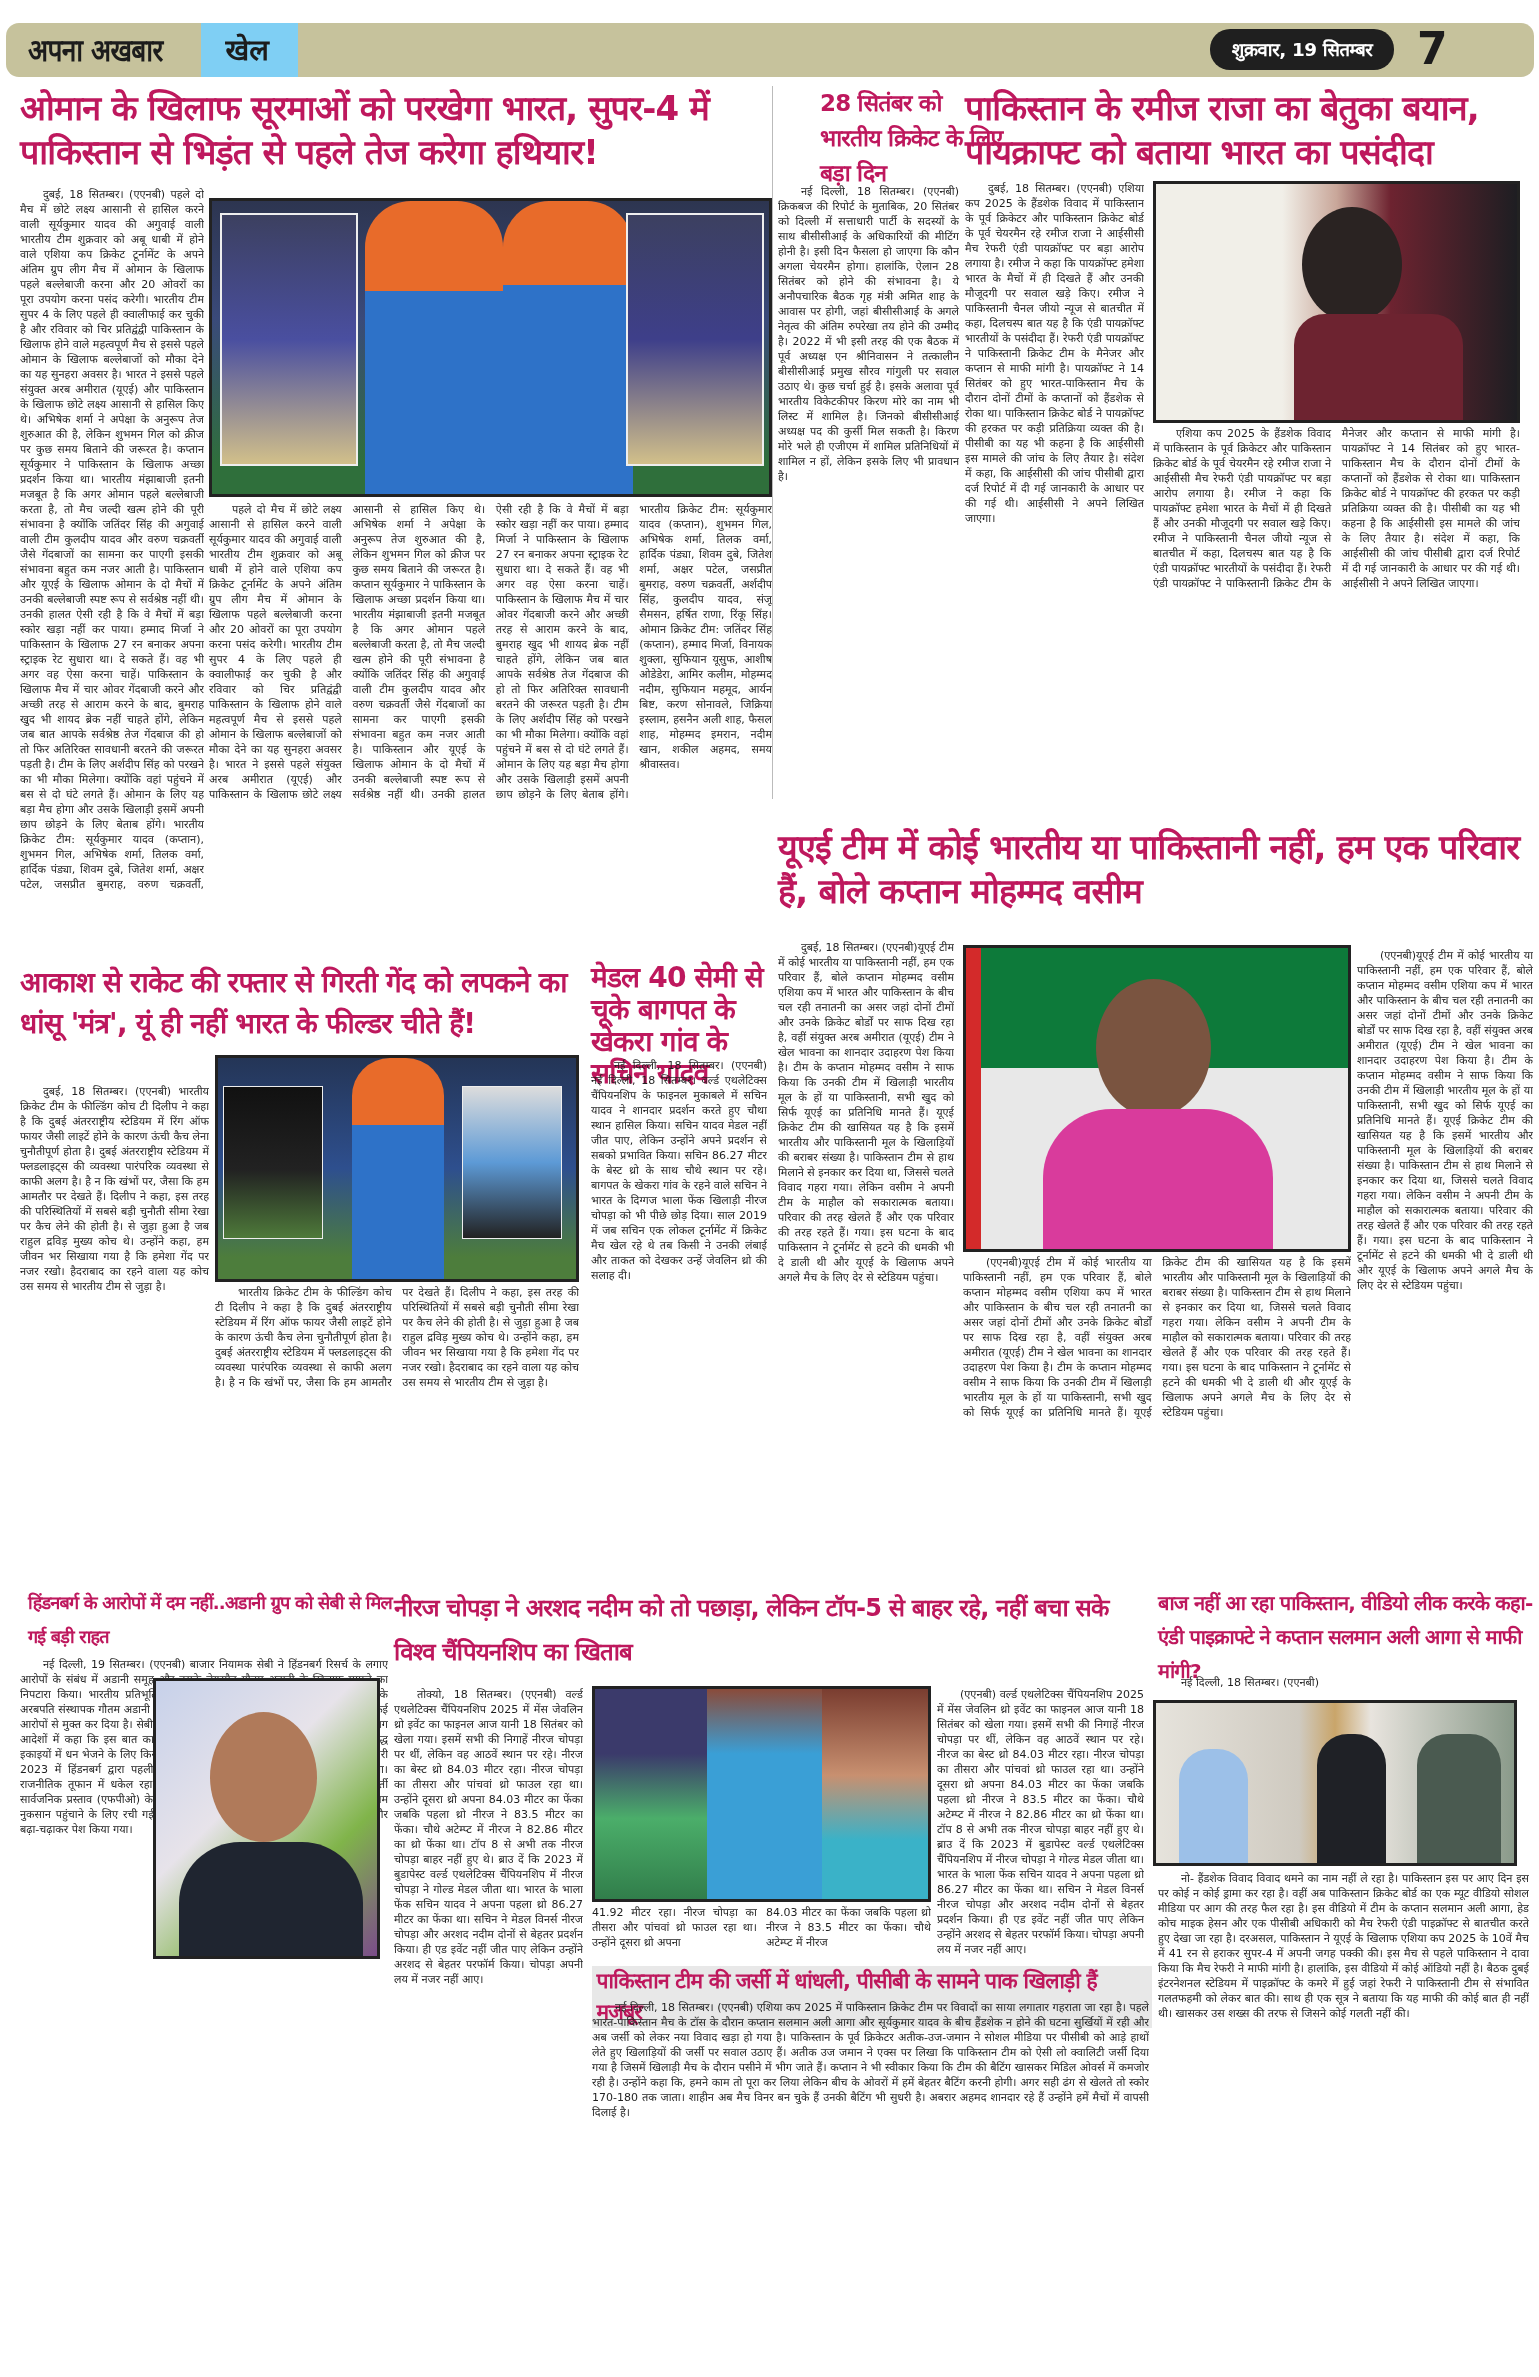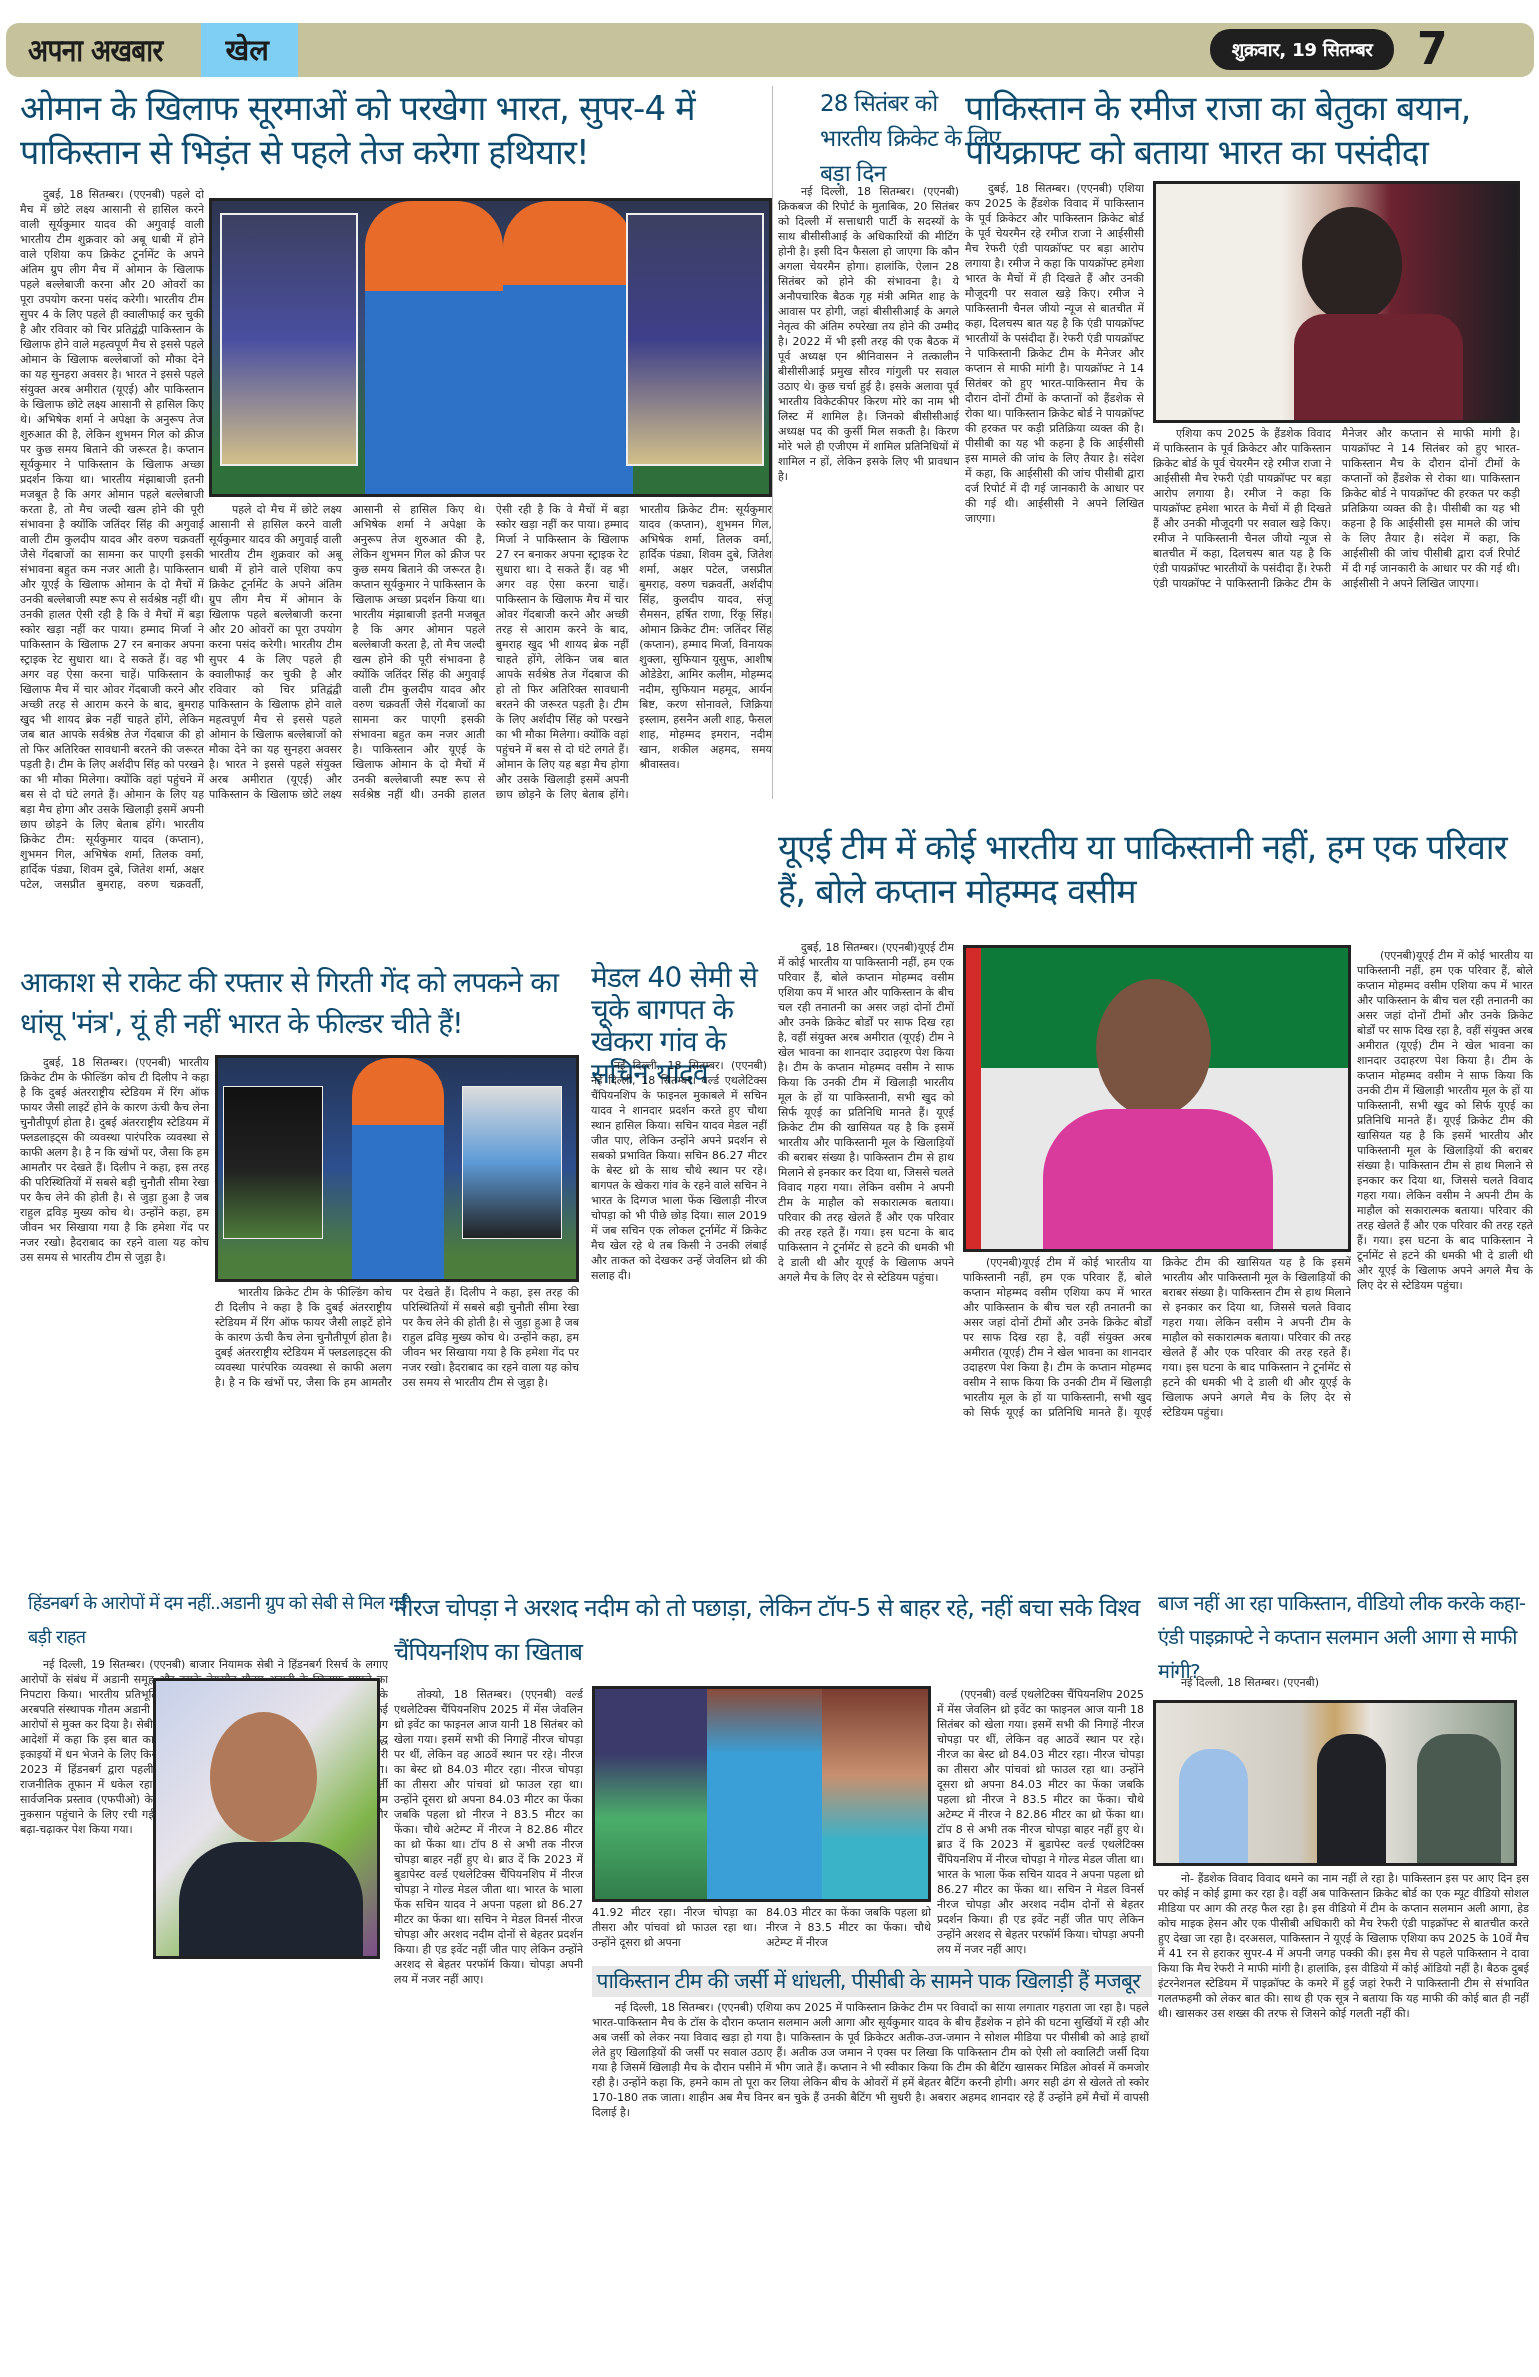--- a/index.html
+++ b/index.html
@@ -6,21 +6,21 @@
   html, body { width: 1540px; height: 2377px; background: #ffffff; overflow: hidden; }
   body { font-family: "DejaVu Sans", sans-serif; color: #1a1a1a; position: relative; }
 
   .masthead { position: absolute; left: 6.1px; top: 23px; width: 1528px; height: 54px; background: #c6c29c; border-radius: 13px; }
   .masthead .paper-name { position: absolute; left: 21.5px; top: 4.6px; font-family: "DejaVu Sans", sans-serif; font-weight: bold; font-size: 31px; letter-spacing: -0.8px; color: #1c1c1c; transform: scaleX(0.85); transform-origin: left; }
   .masthead .section-tab { position: absolute; left: 195px; top: 0; width: 97px; height: 54px; background: #7fcff4; }
   .masthead .section-tab span { position: absolute; left: 24.5px; top: 6.1px; font-weight: bold; font-size: 29px; color: #1c1c1c; }
   .masthead .date-pill { position: absolute; left: 1204px; top: 6.1px; width: 184px; height: 41px; background: #1f1f1f; border-radius: 20px; color: #fff; font-weight: bold; font-size: 18.4px; line-height: 41px; text-align: center; letter-spacing: -0.4px; }
   .masthead .page-no { position: absolute; left: 1411px; top: 0; font-weight: bold; font-size: 44px; color: #1c1c1c; }
 
-  .headline { position: absolute; font-family: "DejaVu Sans", sans-serif; font-weight: normal; color: #0c4a6e; letter-spacing: -0.8px; }
+  .headline { position: absolute; font-family: "DejaVu Sans", sans-serif; font-weight: bold; color: #be185d; letter-spacing: -0.8px; }
   .headline.xl { font-size: 34px; line-height: 44px; }
   .headline.lg { font-size: 29px; line-height: 38px; }
   .headline.md { font-size: 23px; line-height: 34px; }
 
   .body { position: absolute; font-family: "DejaVu Sans", sans-serif; font-size: 11px; line-height: 15px; text-align: justify; color: #1f1f1f; overflow: hidden; }
   .body p { text-indent: 23px; }
 
   .photo { position: absolute; border: 3.1px solid #222; overflow: hidden; }
   .photo .ph { position: absolute; }
 
@@ -64,21 +64,21 @@
 </div>
 <div class="photo" style="left:1153px;top:181px;width:367px;height:242px;background:linear-gradient(90deg,#f1efe8 0%,#f1efe8 35%,#c9a79a 50%,#6d2330 65%,#1e1e22 100%);">
   <div class="ph" style="left:146px;top:23px;width:100px;height:115px;border-radius:50%;background:#2a2322;"></div>
   <div class="ph" style="left:138px;top:130px;width:169px;height:115px;background:#6d2330;border-radius:31px 31px 0 0;"></div>
 </div>
 <div class="body" style="left:1153px;top:426px;width:367px;height:376px;column-count:2;column-gap:10.7px;">
   <p>एशिया कप 2025 के हैंडशेक विवाद में पाकिस्तान के पूर्व क्रिकेटर और पाकिस्तान क्रिकेट बोर्ड के पूर्व चेयरमैन रहे रमीज राजा ने आईसीसी मैच रेफरी एंडी पायक्रॉफ्ट पर बड़ा आरोप लगाया है। रमीज ने कहा कि पायक्रॉफ्ट हमेशा भारत के मैचों में ही दिखते हैं और उनकी मौजूदगी पर सवाल खड़े किए। रमीज ने पाकिस्तानी चैनल जीयो न्यूज से बातचीत में कहा, दिलचस्प बात यह है कि एंडी पायक्रॉफ्ट भारतीयों के पसंदीदा हैं। रेफरी एंडी पायक्रॉफ्ट ने पाकिस्तानी क्रिकेट टीम के मैनेजर और कप्तान से माफी मांगी है। पायक्रॉफ्ट ने 14 सितंबर को हुए भारत-पाकिस्तान मैच के दौरान दोनों टीमों के कप्तानों को हैंडशेक से रोका था। पाकिस्तान क्रिकेट बोर्ड ने पायक्रॉफ्ट की हरकत पर कड़ी प्रतिक्रिया व्यक्त की है। पीसीबी का यह भी कहना है कि आईसीसी इस मामले की जांच के लिए तैयार है। संदेश में कहा, कि आईसीसी की जांच पीसीबी द्वारा दर्ज रिपोर्ट में दी गई जानकारी के आधार पर की गई थी। आईसीसी ने अपने लिखित जाएगा।</p>
 </div>
 
 <div class="headline lg" style="left:20px;top:962px;width:568px;font-size:28px;line-height:41px;">आकाश से राकेट की रफ्तार से गिरती गेंद को लपकने का धांसू 'मंत्र', यूं ही नहीं भारत के फील्डर चीते हैं!</div>
-<div class="body" style="left:20px;top:1055px;width:189px;height:506px;">
+<div class="body" style="left:20px;top:1084px;width:189px;height:506px;">
   <p><span>दुबई, 18 सितम्बर। (एएनबी)</span> <span>भारतीय क्रिकेट टीम के फील्डिंग कोच टी दिलीप ने कहा है कि दुबई अंतरराष्ट्रीय स्टेडियम में रिंग ऑफ फायर जैसी लाइटें होने के कारण ऊंची कैच लेना चुनौतीपूर्ण होता है। दुबई अंतरराष्ट्रीय स्टेडियम में फ्लडलाइट्स की व्यवस्था पारंपरिक व्यवस्था से काफी अलग है। है न कि खंभों पर, जैसा कि हम आमतौर पर देखते हैं। दिलीप ने कहा, इस तरह की परिस्थितियों में सबसे बड़ी चुनौती सीमा रेखा पर कैच लेने की होती है। से जुड़ा हुआ है जब राहुल द्रविड़ मुख्य कोच थे। उन्होंने कहा, हम जीवन भर सिखाया गया है कि हमेशा गेंद पर नजर रखो। हैदराबाद का रहने वाला यह कोच उस समय से भारतीय टीम से जुड़ा है।</span></p>
 </div>
 <div class="photo" style="left:215px;top:1055px;width:364px;height:227px;background:linear-gradient(180deg,#243556 0%,#2e4f8e 50%,#4d7d3c 90%);">
   <div class="ph" style="left:4.6px;top:28px;width:100px;height:153px;border:1.5px solid #eee;background:linear-gradient(180deg,#111 0%,#222 55%,#4e7a3a 100%);"></div>
   <div class="ph" style="left:134px;top:0;width:92px;height:222px;background:linear-gradient(180deg,#e86b2a 0%,#e86b2a 30%,#2e72c8 30%,#2e72c8 100%);border-radius:38px 38px 0 0;"></div>
   <div class="ph" style="left:244px;top:28px;width:100px;height:153px;border:1.5px solid #eee;background:linear-gradient(180deg,#dcdcdc,#5d9ad6 50%,#222);"></div>
 </div>
 <div class="body" style="left:215px;top:1285px;width:364px;height:276px;column-count:2;column-gap:10.7px;">
   <p>भारतीय क्रिकेट टीम के फील्डिंग कोच टी दिलीप ने कहा है कि दुबई अंतरराष्ट्रीय स्टेडियम में रिंग ऑफ फायर जैसी लाइटें होने के कारण ऊंची कैच लेना चुनौतीपूर्ण होता है। दुबई अंतरराष्ट्रीय स्टेडियम में फ्लडलाइट्स की व्यवस्था पारंपरिक व्यवस्था से काफी अलग है। है न कि खंभों पर, जैसा कि हम आमतौर पर देखते हैं। दिलीप ने कहा, इस तरह की परिस्थितियों में सबसे बड़ी चुनौती सीमा रेखा पर कैच लेने की होती है। से जुड़ा हुआ है जब राहुल द्रविड़ मुख्य कोच थे। उन्होंने कहा, हम जीवन भर सिखाया गया है कि हमेशा गेंद पर नजर रखो। हैदराबाद का रहने वाला यह कोच उस समय से भारतीय टीम से जुड़ा है।</p>
 </div>

